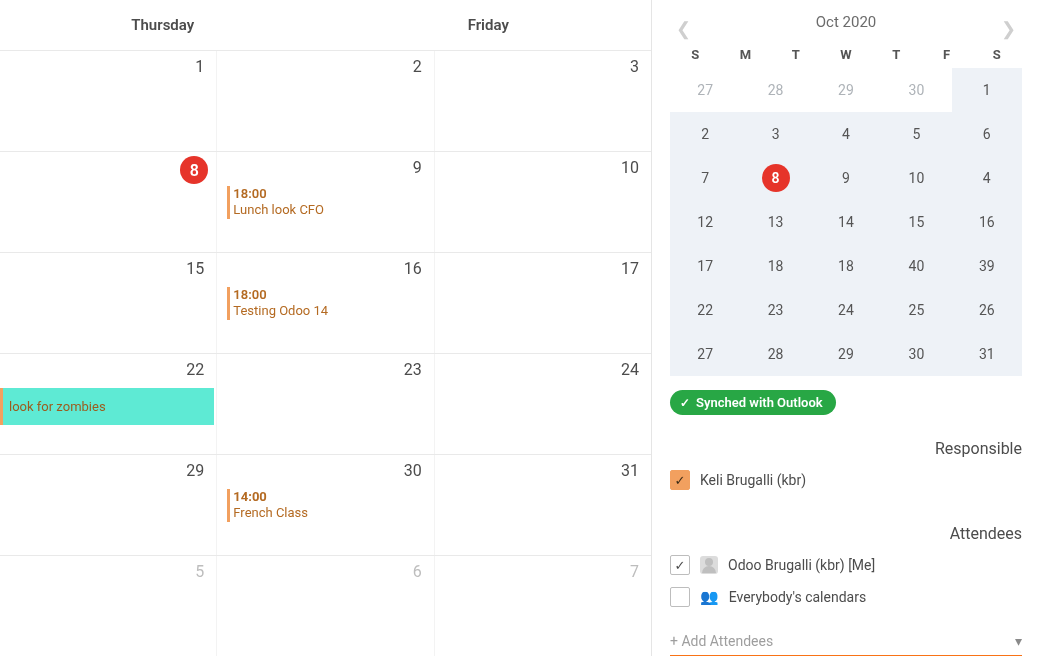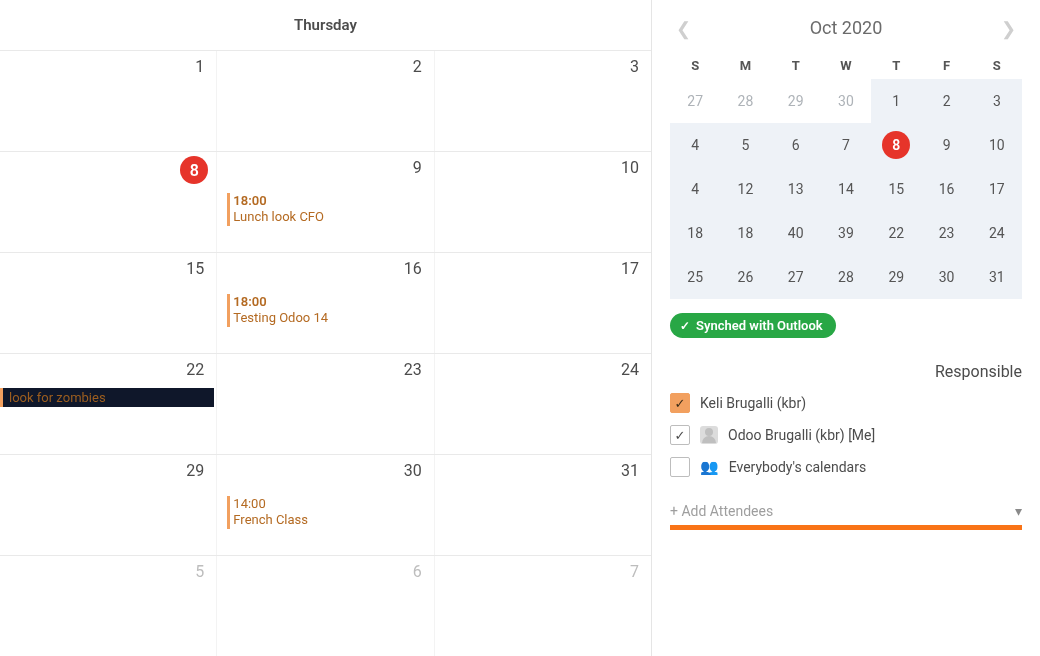--- a/index.html
+++ b/index.html
@@ -12,62 +12,63 @@
 .mc-rows { flex: 1; display: flex; flex-direction: column; }
 .mc-row { flex: 1; display: flex; border-top: 1px solid #e9e9e9; }
 .mc-cell { flex: 1; position: relative; }
 .mc-cell + .mc-cell { border-left: 1px solid #f3f3f3; }
 .mc-date { position: absolute; top: 6px; right: 12px; font-size: 16px; color: #4c4c4c; font-weight: 400; }
 .mc-date.muted { color: #bdbdbd; }
 .mc-date.today { background: #e6342a; color: #fff; width: 28px; height: 28px; border-radius: 50%; display: flex; align-items: center; justify-content: center; right: 8px; top: 4px; font-weight: 600; }
 
 .event { position: absolute; left: 8px; top: 40px; font-size: 13px; line-height: 1.25; color: #b46a22; }
 .event .bar { position: absolute; left: -6px; top: 0; bottom: 0; width: 3px; background: #f2a05f; }
-.event.offset2 { top: 41px; left: 16px;}
-.event-block { position: absolute; left: 0; right: 2px; top: 34px; background: #0f172a; border-left: 3px solid #f2a05f; height: 19px; padding: 0 6px; font-size: 13px; color: #9b5d1f; display: flex; align-items: center; }
+.event.offset2 { top: 34px; left: 16px;}
+.event-block { position: absolute; left: 0; right: 2px; top: 34px; background: #5eead4; border-left: 3px solid #f2a05f; height: 37px; padding: 0 6px; font-size: 13px; color: #9b5d1f; display: flex; align-items: center; }
 
 
 .sidebar { flex: 1; padding: 6px 18px 0 18px; display: flex; flex-direction: column; }
 .mini-header { display: flex; align-items: center; justify-content: center; position: relative; height: 42px; }
-.mini-title { font-size: 18px; color: #6b6b6b; }
+.mini-title { font-size: 15px; color: #6b6b6b; }
 .nav-arrow { position: absolute; top: 12px; color: #cfcfcf; font-size: 18px; cursor: pointer; user-select: none; }
 .nav-arrow.left { left: 6px; }
 .nav-arrow.right { right: 6px; }
 
 .mini-dow { display: grid; grid-template-columns: repeat(7, 1fr); margin-top: 4px; }
 .mini-dow span { text-align: center; font-size: 13px; font-weight: 700; color: #555; padding: 6px 0; }
 
-.mini-grid { display: grid; grid-template-columns: repeat(7, 1fr); }
+.mini-grid { display: grid; grid-template-columns: repeat(5, 1fr); }
 .mini-day { height: 44px; display: flex; align-items: center; justify-content: center; font-size: 14px; color: #555; }
 .mini-day.cm { background: #eef2f7; }
 .mini-day.prev { color: #aeb3b8; }
 .mini-day .inner { width: 28px; height: 28px; display: flex; align-items: center; justify-content: center; border-radius: 50%; }
 .mini-day.today .inner { background: #e6342a; color: #fff; font-weight: 600; }
 
 .sync-badge { margin-top: 14px; align-self: flex-start; background: #28a745; color: #fff; border-radius: 14px; padding: 5px 13px 5px 10px; font-size: 13px; font-weight: 600; display: inline-flex; align-items: center; gap: 6px; }
 .sync-badge .check { font-size: 12px; }
 
 .section-title { margin-top: 24px; font-size: 16px; color: #4c4c4c; text-align: right; }
 .row-ck { display: flex; align-items: center; gap: 10px; margin-top: 12px; font-size: 14px; color: #4c4c4c; }
 .ck { width: 20px; height: 20px; border: 1px solid #bdbdbd; border-radius: 2px; display: flex; align-items: center; justify-content: center; font-size: 13px; color: #4a4a4a; }
 .ck.orange { background: #f2a05f; border-color: #f2a05f; color: #3b2b16; }
 .avatar { width: 18px; height: 18px; background: #dcdcdc; border-radius: 3px; display:inline-block; position:relative; }
 .avatar::before { content:""; position:absolute; width:8px; height:8px; border-radius:50%; background:#bfbfbf; left:5px; top:2px;}
 .avatar::after { content:""; position:absolute; width:14px; height:7px; border-radius:7px 7px 0 0; background:#bfbfbf; left:2px; top:10px;}
 .group-icon { font-size: 15px; color:#7a7a7a; }
 
-.add-attendees { margin-top: 26px; display: flex; align-items: center; justify-content: space-between; color: #9e9e9e; font-size: 14px; border-bottom: 5px solid #f97316; padding-bottom: 6px; }
+.add-attendees { margin-top: 26px; display: flex; align-items: center; justify-content: space-between; color: #9e9e9e; font-size: 14px; border-bottom: 1px solid #f97316; padding-bottom: 6px; }
 .add-attendees .caret { color:#8a8a8a; }
 </style>
 </head>
 <body>
 
 <div class="main-calendar">
   <div class="mc-header">
       <div class="col">Thursday</div>
+      <div class="col">Friday</div>
     </div>
   <div class="mc-rows">
       <div class="mc-row">
         <div class="mc-cell">
           <div class="mc-date">1</div>
         </div>
         <div class="mc-cell">
           <div class="mc-date">2</div>
         </div>
         <div class="mc-cell">
@@ -119,21 +120,21 @@
         </div>
       </div>
       <div class="mc-row">
         <div class="mc-cell">
           <div class="mc-date">29</div>
         </div>
         <div class="mc-cell">
           <div class="mc-date">30</div>
           <div class="event offset2">
             <div class="bar"></div>
-            <div style="font-weight: 400;">14:00</div>
+            <div style="font-weight: 700;">14:00</div>
             <div>French Class</div>
           </div>
         </div>
         <div class="mc-cell">
           <div class="mc-date">31</div>
         </div>
       </div>
       <div class="mc-row">
         <div class="mc-cell">
           <div class="mc-date muted">5</div>
@@ -275,20 +276,21 @@
     <span class="check">✓</span>
     <span>Synched with Outlook</span>
   </div>
 
   <div class="section-title">Responsible</div>
   <div class="row-ck">
     <span class="ck orange">✓</span>
     <span>Keli Brugalli (kbr)</span>
   </div>
 
+  <div class="section-title" style="margin-top:34px">Attendees</div>
   <div>
       <div class="row-ck">
         <span class="ck">✓</span>
         <span class="avatar"></span>
         <span>Odoo Brugalli (kbr) [Me]</span>
       </div>
       <div class="row-ck">
         <span class="ck"></span>
         <span class="group-icon">👥</span>
         <span>Everybody's calendars</span>

